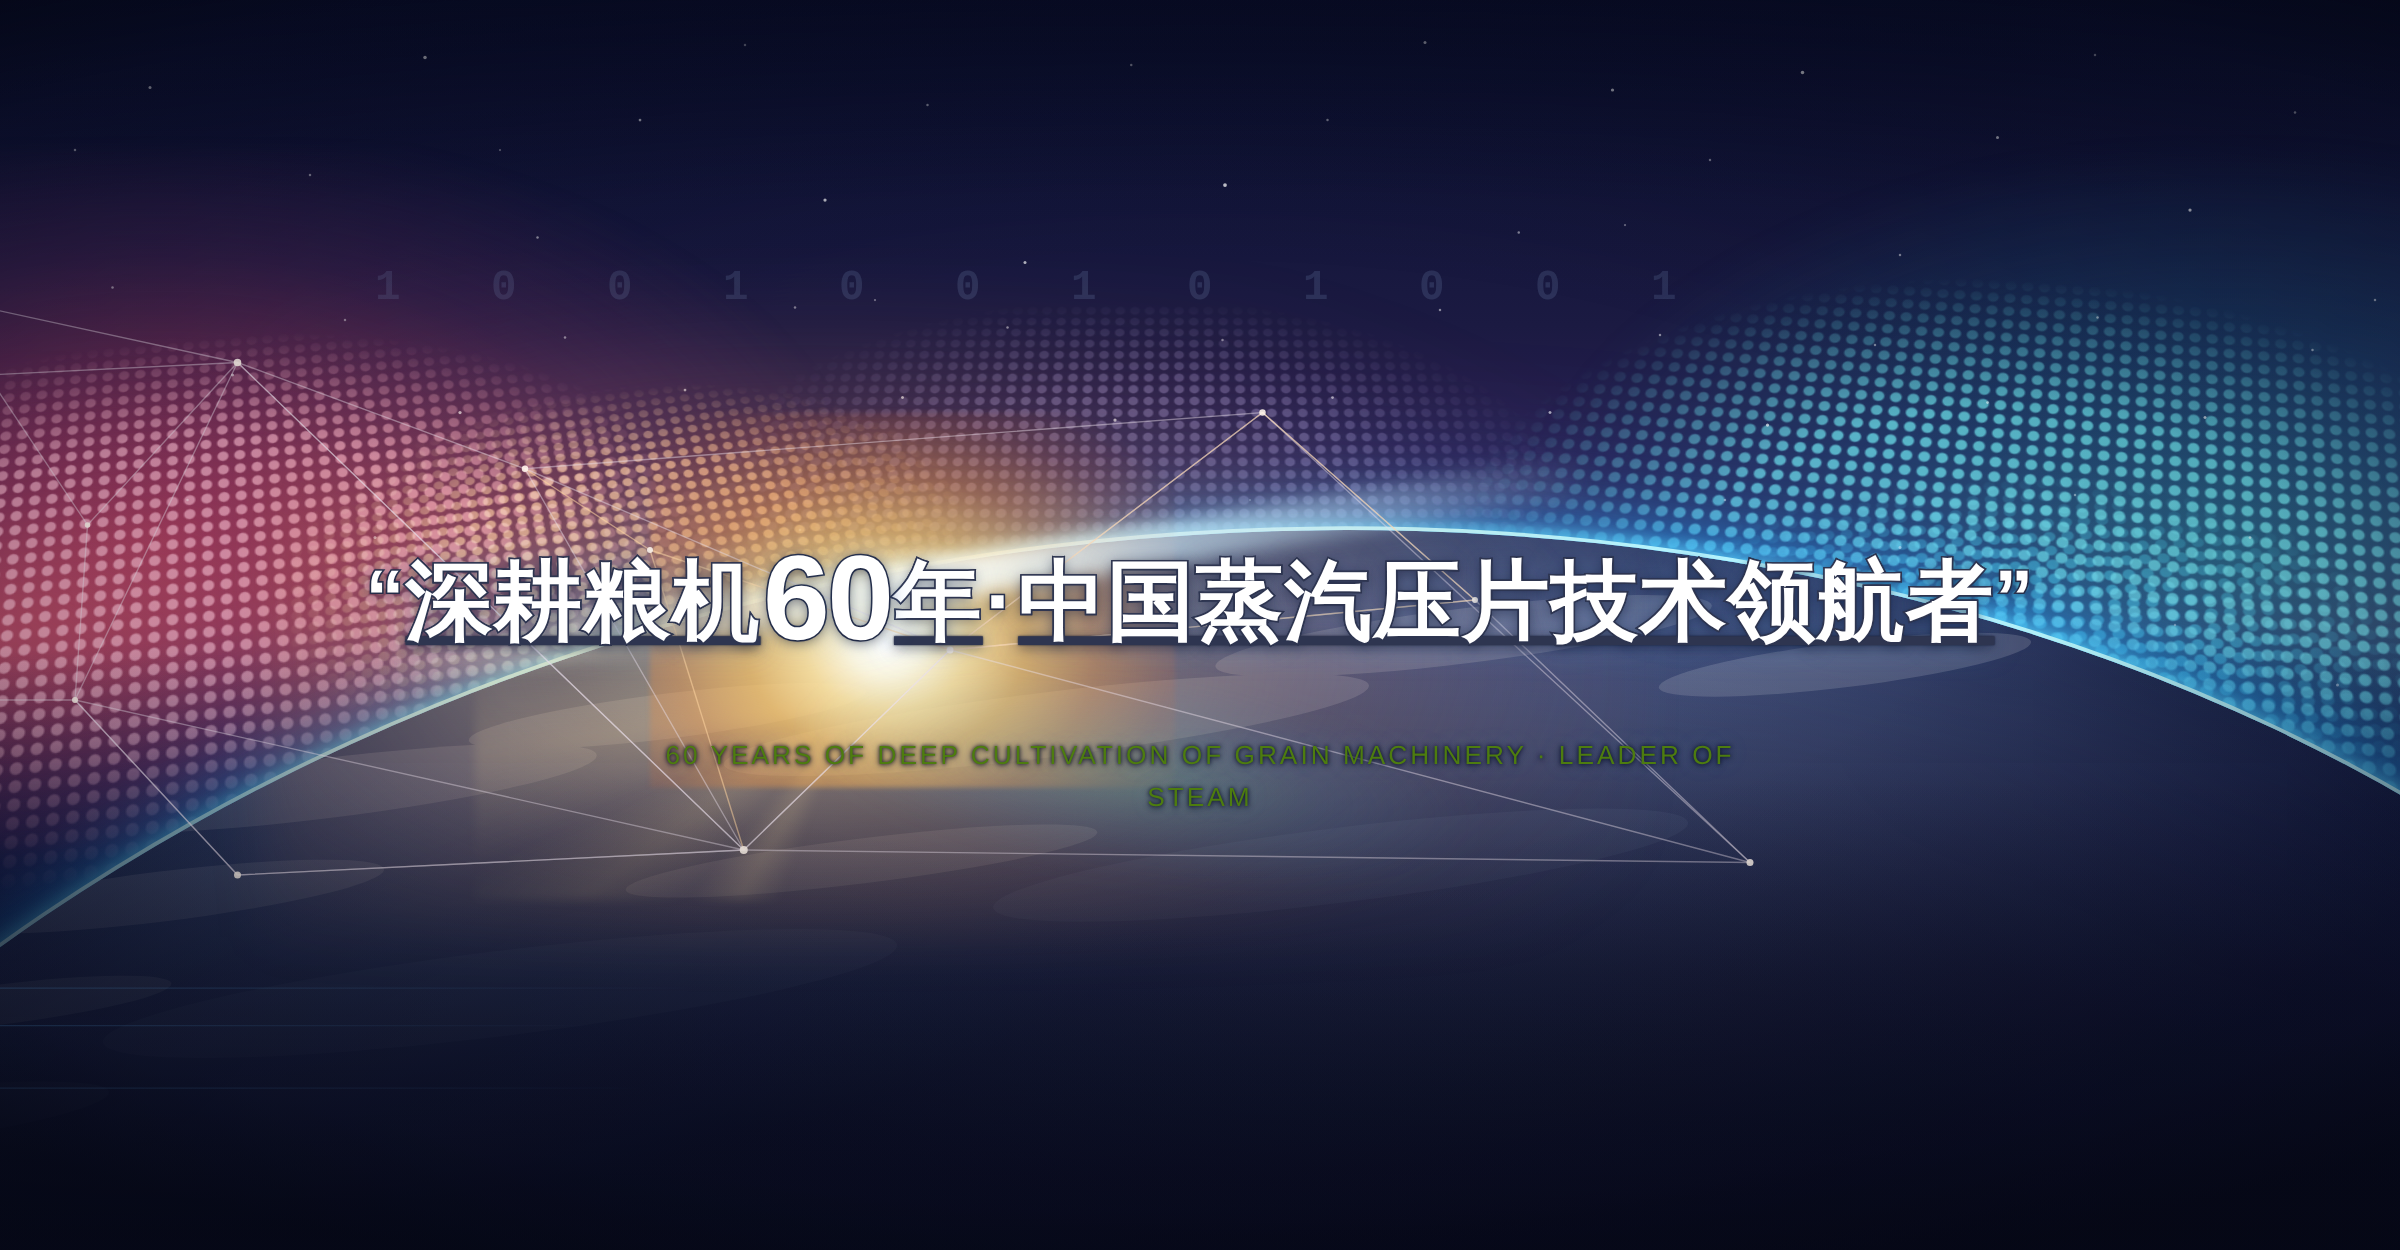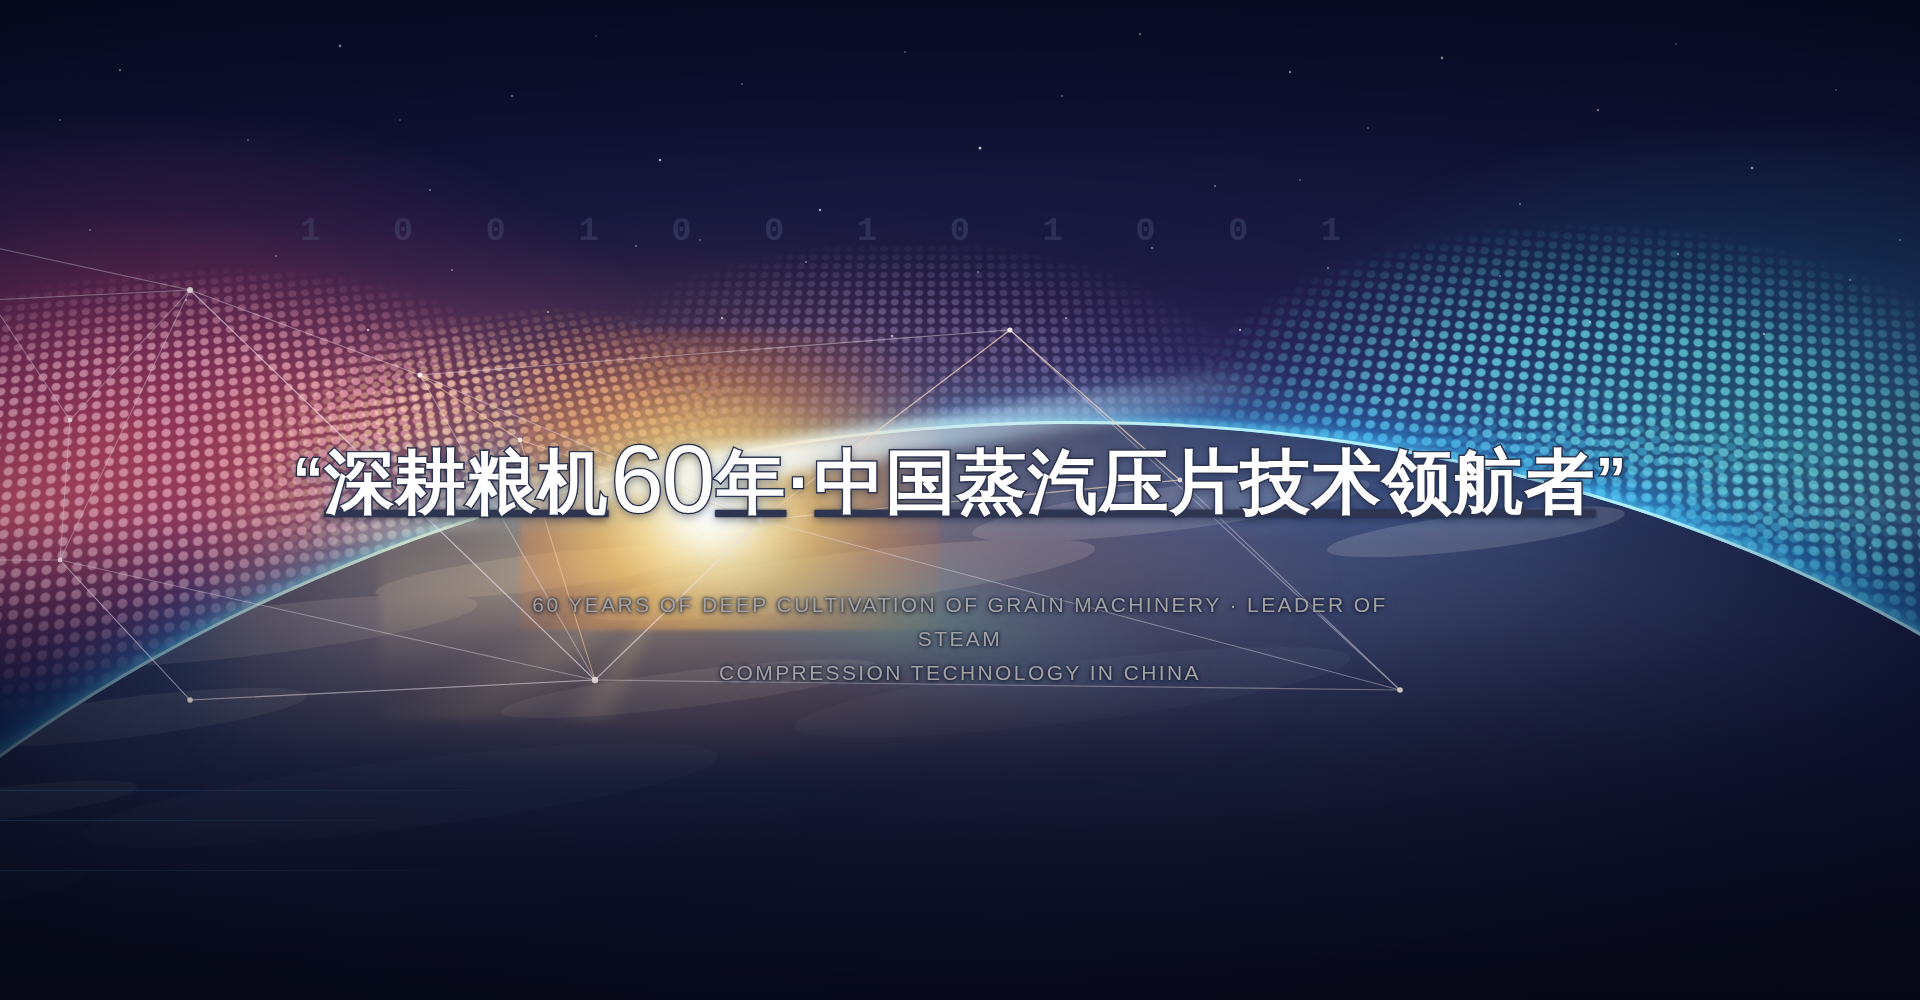--- a/index.html
+++ b/index.html
@@ -236,37 +236,37 @@
     -webkit-text-stroke:2.5px #2e3550;
     paint-order:stroke fill;
     text-shadow:
       0 0 2px rgba(20,25,50,.9),
       0 2px 10px rgba(10,14,40,.55),
       0 0 26px rgba(120,190,255,.30);
   }
   .headline .quote{font-size:62px;line-height:1;position:relative;top:-6px;}
   .headline .num{
     font-size:96px;
-    font-weight:400;
+    font-weight:700;
     letter-spacing:-2px;
     line-height:1;
     position:relative;top:6px;
     padding:0 2px;
   }
   .headline .cn{letter-spacing:1px;text-decoration:underline;}
   .headline .dot{padding:0 2px;}
 
   .subline{
     margin-top:20px;
     font-family:"Liberation Sans","DejaVu Sans",sans-serif;
     font-size:21px;
     font-weight:400;
     letter-spacing:2.4px;
     line-height:1.62;
-    color:#a3a3a3;
+    color:#4d7c0f;
     text-shadow:
       0 0 3px rgba(12,18,42,.95),
       0 1px 5px rgba(10,16,40,.85),
       0 0 18px rgba(120,190,255,.25);
     max-width:900px;
     margin-left:auto;margin-right:auto;
   }
   .subline .l2{display:block;}
 
   
@@ -443,19 +443,18 @@
         <span class="cn">深耕粮机</span>
         <span class="num">60</span>
         <span class="cn">年</span>
         <span class="dot">·</span>
         <span class="cn">中国蒸汽压片技术领航者</span>
         <span class="quote">”</span>
     </h1>
 
     <div class="subline">
       <span class="l1">60 YEARS OF DEEP CULTIVATION OF GRAIN MACHINERY · LEADER OF STEAM</span>
-      <span class="l2">COMPRESSION TECHNOLOGY IN CHINA</span>
     </div>
 
   </div>
 
   <div class="vignette"></div>
 </div>
 
 </body></html>

